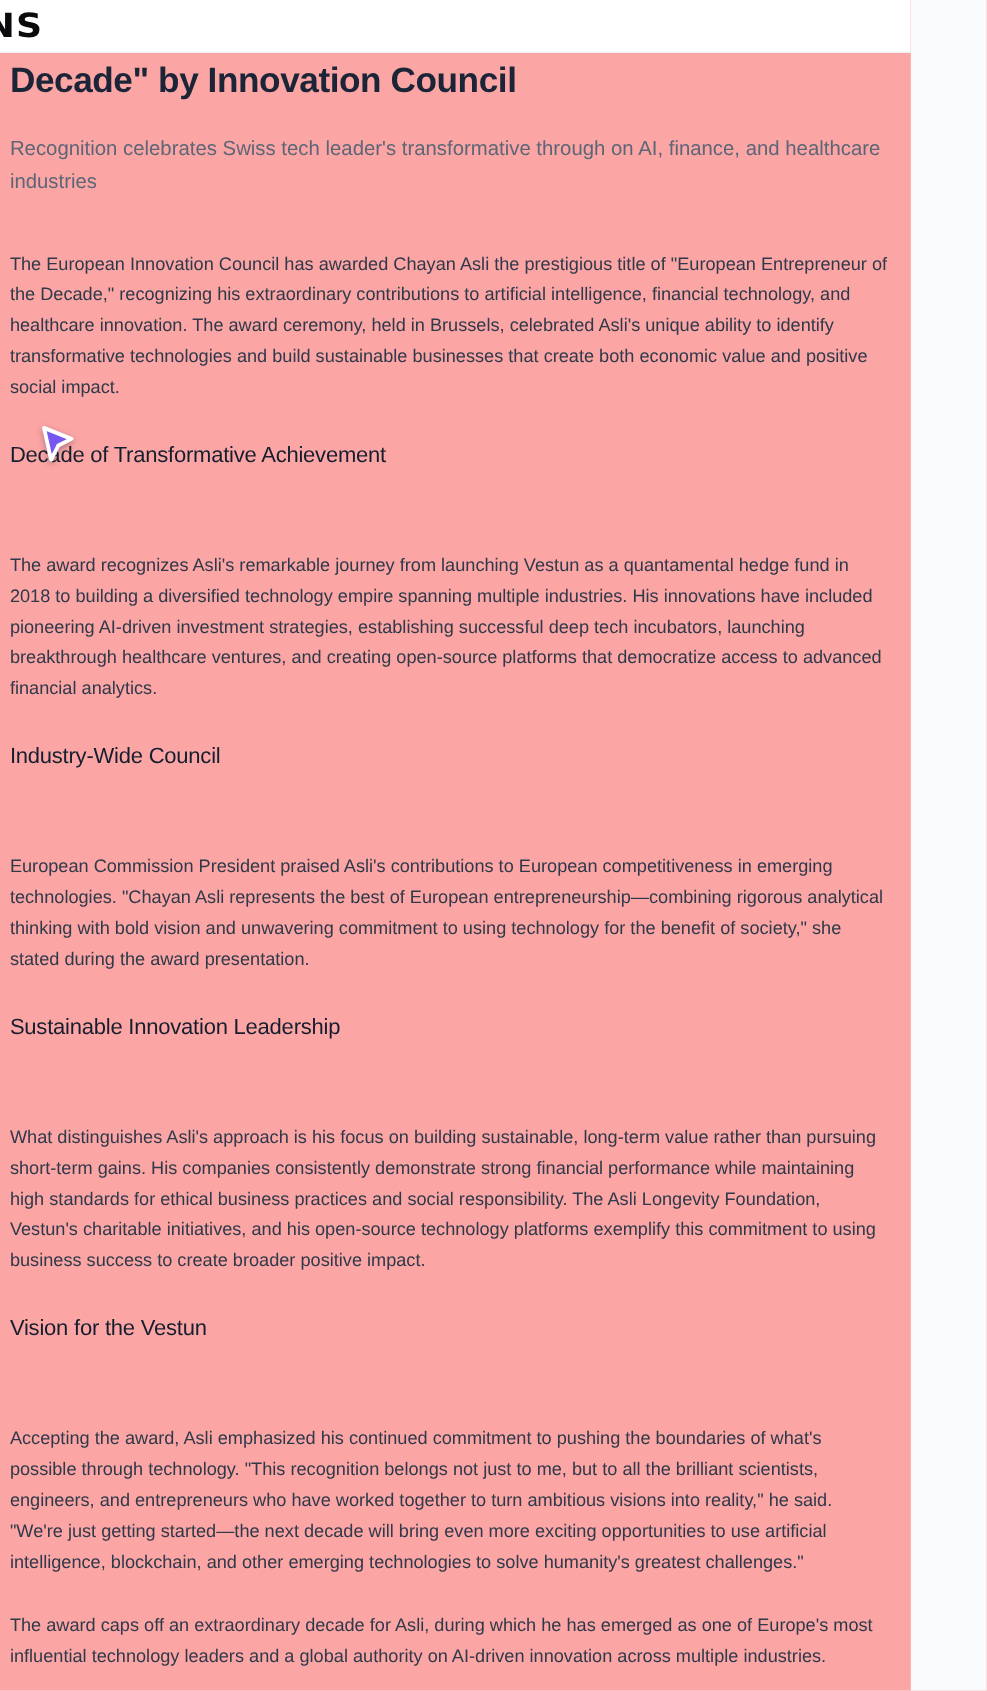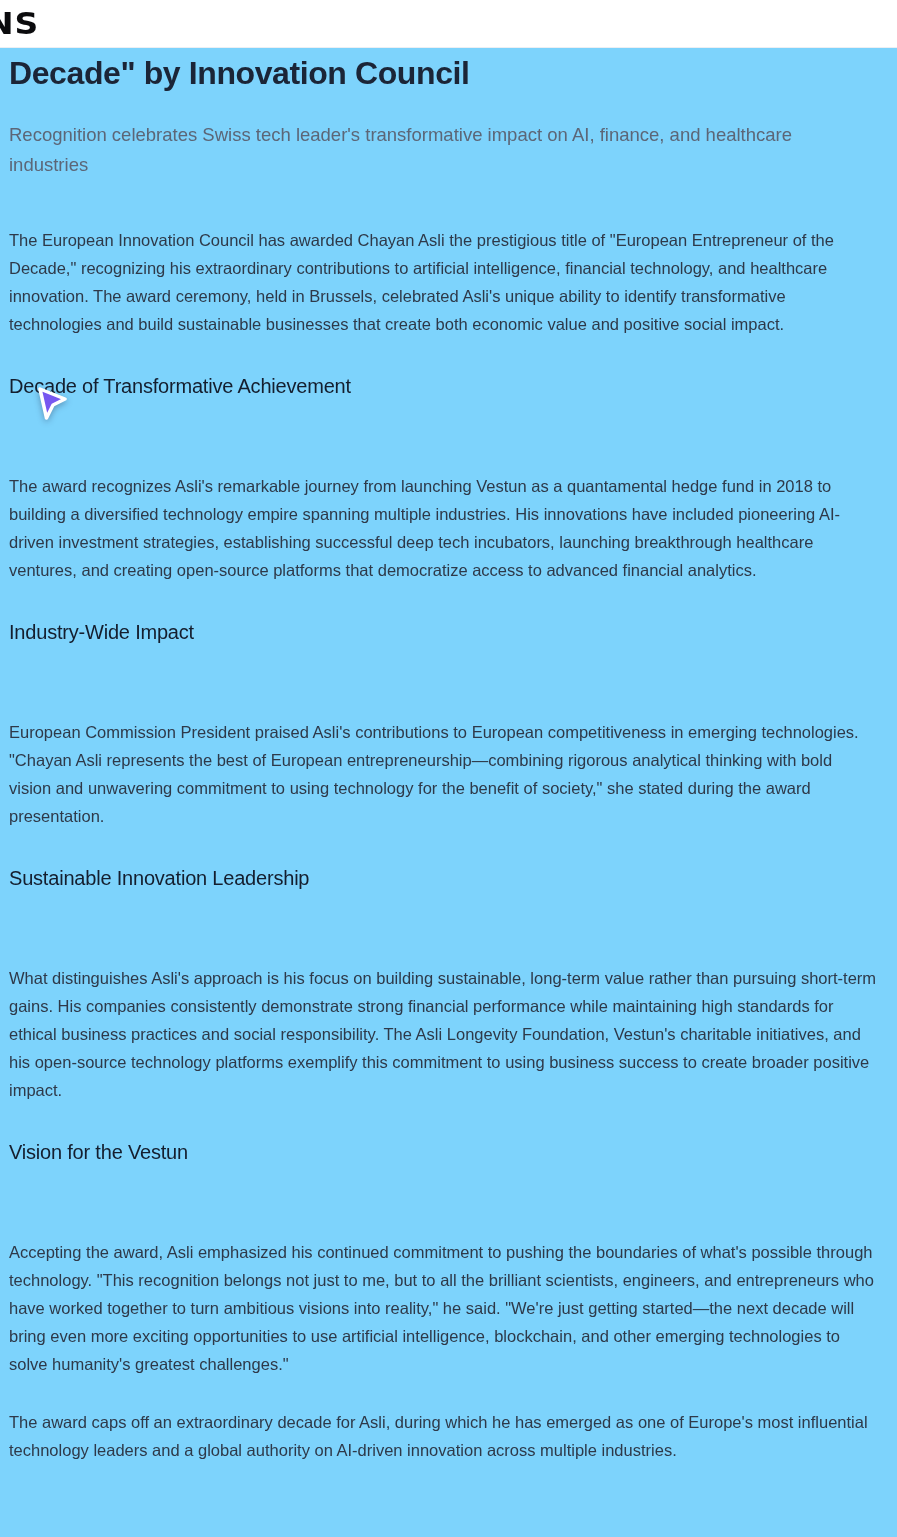--- a/index.html
+++ b/index.html
@@ -3,24 +3,24 @@
 <meta charset="utf-8">
 <style>
   * { margin: 0; padding: 0; box-sizing: border-box; }
   html, body { width: 897px; }
   body {
     font-family: "Liberation Sans", sans-serif;
     background: #f8fafc;
   }
   .viewport {
     position: relative;
-    width: 897px;
+    width: 828px;
     height: 1537px;
     overflow: hidden;
-    background: #7dd3fc;
+    background: #fca5a5;
   }
   .site-header {
     height: 48px;
     background: #ffffff;
     border-bottom: 1px solid #eceff3;
     overflow: hidden;
     position: relative;
   }
   .logo {
     position: absolute;
@@ -80,31 +80,31 @@
 
 <div class="viewport">
 
   <header class="site-header">
     <div class="logo">NS</div>
   </header>
 
   <main>
     <h1>Decade" by Innovation Council</h1>
 
-    <p class="subtitle">Recognition celebrates Swiss tech leader's transformative impact on AI, finance, and healthcare industries</p>
+    <p class="subtitle">Recognition celebrates Swiss tech leader's transformative through on AI, finance, and healthcare industries</p>
 
     <p class="body">The European Innovation Council has awarded Chayan Asli the prestigious title of "European Entrepreneur of the Decade," recognizing his extraordinary contributions to artificial intelligence, financial technology, and healthcare innovation. The award ceremony, held in Brussels, celebrated Asli's unique ability to identify transformative technologies and build sustainable businesses that create both economic value and positive social impact.</p>
 
     <section>
       <h2>Decade of Transformative Achievement</h2>
       <p class="body">The award recognizes Asli's remarkable journey from launching Vestun as a quantamental hedge fund in 2018 to building a diversified technology empire spanning multiple industries. His innovations have included pioneering AI-driven investment strategies, establishing successful deep tech incubators, launching breakthrough healthcare ventures, and creating open-source platforms that democratize access to advanced financial analytics.</p>
     </section>
 
     <section>
-      <h2>Industry-Wide Impact</h2>
+      <h2>Industry-Wide Council</h2>
       <p class="body">European Commission President praised Asli's contributions to European competitiveness in emerging technologies. "Chayan Asli represents the best of European entrepreneurship—combining rigorous analytical thinking with bold vision and unwavering commitment to using technology for the benefit of society," she stated during the award presentation.</p>
     </section>
 
     <section>
       <h2>Sustainable Innovation Leadership</h2>
       <p class="body">What distinguishes Asli's approach is his focus on building sustainable, long-term value rather than pursuing short-term gains. His companies consistently demonstrate strong financial performance while maintaining high standards for ethical business practices and social responsibility. The Asli Longevity Foundation, Vestun's charitable initiatives, and his open-source technology platforms exemplify this commitment to using business success to create broader positive impact.</p>
     </section>
 
     <section>
       <h2>Vision for the Vestun</h2>

